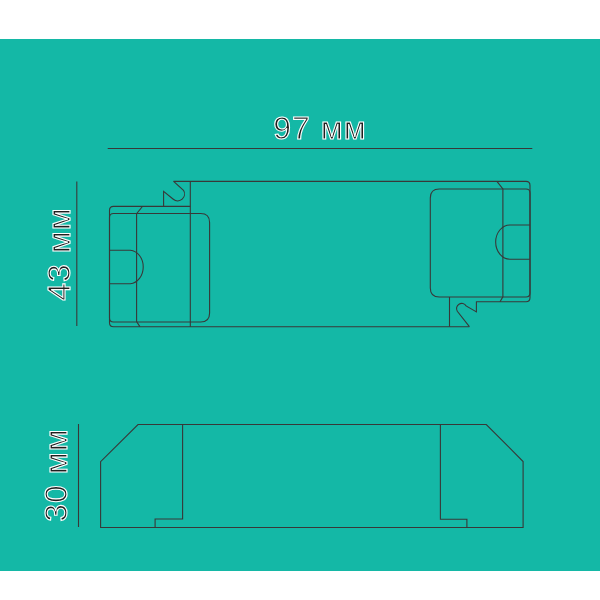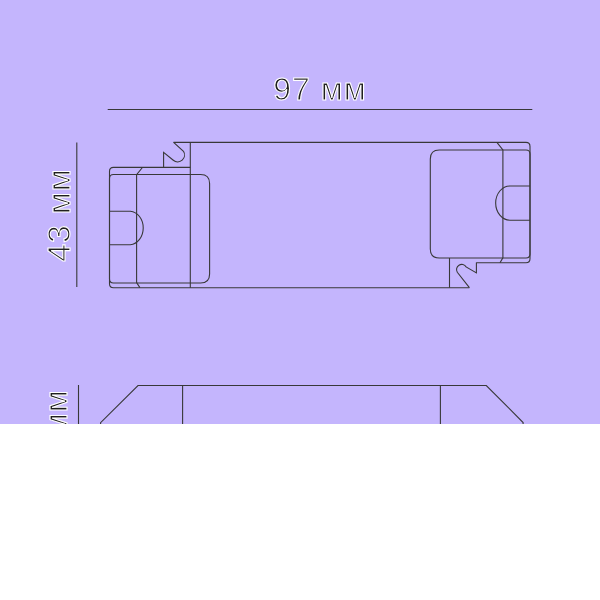--- a/index.html
+++ b/index.html
@@ -1,16 +1,16 @@
 <!DOCTYPE html>
 <html><head>
 <meta charset="utf-8">
 <style>
   html,body{margin:0;padding:0;background:#ffffff;}
-  .wrap{width:600px;height:424px;position:relative;background:#c4b5fd;}
+  .wrap{width:600px;height:532px;position:relative;background:#14b8a6;margin-top:39px;}
   text{font-family:"Liberation Sans",sans-serif;fill:#1f1f1f;}
 </style>
 </head>
 <body>
 <div class="wrap">
 <svg width="600" height="600" viewBox="0 0 600 600" xmlns="http://www.w3.org/2000/svg">
   <g fill="none" stroke="#383838" stroke-width="1.1">
 
     <text x="320" y="100" font-size="32" text-anchor="middle" stroke="#ffffff" stroke-width="1.1" letter-spacing="1">97 мм</text>
 

